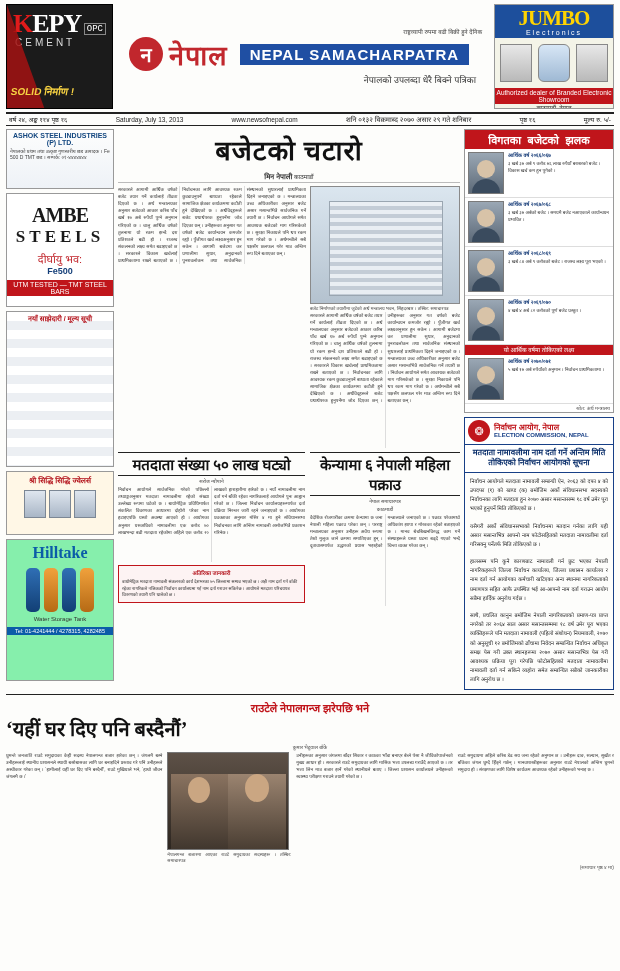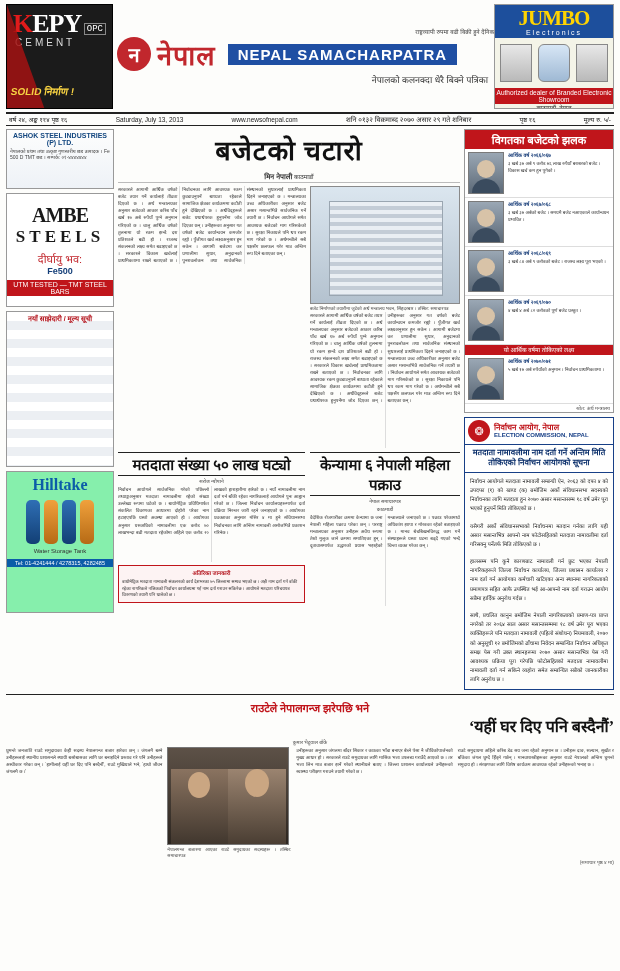--- a/index.html
+++ b/index.html
@@ -1,20 +1,20 @@
 <!DOCTYPE html>
 <html><head>
 <meta charset="utf-8">
 <style>
   html,body{margin:0;padding:0;background:#ffffff;}
   body{width:620px;height:971px;font-family:"Liberation Sans",sans-serif;color:#111;overflow:hidden;}
   .page{position:relative;width:620px;height:971px;background:#fdfdfb;box-sizing:border-box;padding:4px 6px;}
 
   
-  .masthead{display:flex;align-items:stretch;height:105px;gap:0;}
+  .masthead{display:flex;align-items:stretch;height:105px;gap:12px;}
   .ad-left{width:105px;background:#1b1b1b;color:#fff;position:relative;border:1px solid #000;overflow:hidden;}
   .ad-left .kepy{font-family:"Liberation Serif",serif;font-weight:bold;font-size:26px;color:#fff;letter-spacing:-1px;padding:6px 0 0 6px;line-height:1;}
   .ad-left .kepy .k{color:#e01b1b;}
   .ad-left .cement{font-size:10px;color:#ddd;padding-left:8px;letter-spacing:3px;}
   .ad-left .opc{position:absolute;right:6px;top:18px;font-size:9px;color:#fff;border:1px solid #888;padding:0 2px;font-family:Liberation Mono, monospace;}
   .ad-left .solid{position:absolute;bottom:10px;left:4px;font-size:10px;color:#f5d142;font-weight:bold;transform:skewX(-10deg);}
   .ad-left .redtri{position:absolute;left:0;top:0;width:0;height:0;border-top:105px solid transparent;border-left:38px solid #a31212;opacity:.85;}
 
   .title-block{flex:1;position:relative;display:flex;flex-direction:column;justify-content:center;padding-left:4px;}
   .title-top{display:flex;align-items:center;gap:6px;}
@@ -87,39 +87,39 @@
 
   .midrow{display:flex;gap:5px;}
   .mid-left{flex:1;}
   .mid-right{width:150px;}
 
   .boxnote{border:1px solid #c0151b;background:#fdf3f3;font-size:4.4px;line-height:1.5;padding:3px;color:#333;}
   .boxnote .t{color:#b3121b;font-weight:bold;font-size:5.5px;text-align:center;margin-bottom:2px;}
 
   
   .panel{border:1px solid #999;background:#fff;}
-  .panel-hd{background:#c0151b;color:#fff;font-size:11px;font-weight:bold;text-align:center;padding:2px;font-family:Liberation Sans, sans-serif;}
+  .panel-hd{background:#c0151b;color:#fff;font-size:11px;font-weight:bold;text-align:center;padding:2px;font-family:Liberation Mono, monospace;}
   .pitem{display:flex;gap:4px;padding:3px;border-bottom:1px solid #ddd;}
   .pface{width:34px;height:40px;background:linear-gradient(#9aa7b4,#5d6a78);border:1px solid #7a7a7a;flex:none;position:relative;overflow:hidden;}
   .pface:after{content:"";position:absolute;left:8px;top:7px;width:18px;height:18px;border-radius:50%;background:#d8c3a8;}
   .pface:before{content:"";position:absolute;left:3px;bottom:0;width:28px;height:14px;border-radius:14px 14px 0 0;background:#3a4b5e;}
   .ptxt{font-size:4.6px;line-height:1.5;color:#333;}
   .ptxt b{display:block;color:#1a3f7a;font-size:5.2px;margin-bottom:1px;}
 
   .ec-box{border:1px solid #173f86;margin-top:4px;}
   .ec-hd{display:flex;align-items:center;gap:4px;background:#fff;padding:2px 3px;border-bottom:1px solid #173f86;}
   .ec-emblem{width:22px;height:22px;border-radius:50%;background:#c0151b;color:#fff;font-size:11px;display:flex;align-items:center;justify-content:center;}
   .ec-t1{font-size:8px;font-weight:bold;color:#c0151b;line-height:1.1;}
   .ec-t2{font-size:6px;font-weight:bold;color:#173f86;}
   .ec-title{background:#fff;color:#0b2f6b;font-size:8px;font-weight:bold;text-align:center;line-height:1.3;padding:3px 4px;border-bottom:1px solid #173f86;}
   .ec-body{font-size:5.4px;line-height:1.7;color:#222;padding:4px 5px;text-align:justify;}
 
   
   .bot-hd-sm{font-family:"Liberation Serif",serif;font-size:11px;font-weight:bold;color:#c0151b;text-align:center;margin-top:5px;}
-  .bot-hd{font-family:"Liberation Serif",serif;font-size:16px;font-weight:bold;text-align:right;color:#111;margin-bottom:2px;}
+  .bot-hd{font-family:"Liberation Serif",serif;font-size:20px;font-weight:bold;text-align:left;color:#111;margin-bottom:2px;}
   .bot-row{display:flex;gap:5px;}
   .bot-c{flex:1;font-size:4.6px;line-height:1.55;text-align:justify;color:#333;}
   .bot-photo{width:120px;height:96px;background:linear-gradient(#5d5147,#2d2620);border:1px solid #777;position:relative;overflow:hidden;}
   .bot-photo .h1,.bot-photo .h2{position:absolute;bottom:0;width:48%;height:78%;background:linear-gradient(#8a7360,#41372e);}
   .bot-photo .h1{left:2%;}
   .bot-photo .h2{right:2%;background:linear-gradient(#9b8470,#4a3e33);}
   .bot-photo .f1,.bot-photo .f2{position:absolute;border-radius:50%;background:#caa682;}
   .bot-photo .f1{left:16%;top:26%;width:22px;height:26px;}
   .bot-photo .f2{right:16%;top:22%;width:24px;height:28px;}
   .sig{font-size:5px;color:#555;text-align:right;}
@@ -138,21 +138,21 @@
       <div class="solid">SOLID निर्माण !</div>
     </div>
 
     <div class="title-block">
       <div class="tiny-top">राष्ट्रव्यापी रुपमा बढी बिक्री हुने दैनिक</div>
       <div class="title-top">
         <div class="logo-badge">न</div>
         <div class="np-title">नेपाल</div>
         <div class="eng-band">NEPAL SAMACHARPATRA</div>
       </div>
-      <div class="np-sub">नेपालको कलनक्दा धेरै बिक्ने पत्रिका</div>
+      <div class="np-sub">नेपालको उपलब्दा धेरै बिक्ने पत्रिका</div>
     </div>
 
     <div class="ad-right">
       <div class="jumbo">JUMBO</div>
       <div class="jumbo-sub">Electronics</div>
       <div class="jumbo-body">
         <div class="jbox"></div>
         <div class="jbox round"></div>
         <div class="jbox"></div>
       </div>
@@ -181,20 +181,28 @@
       <div class="adbox ambe">
         <div class="nm">AMBE</div>
         <div class="nm2">STEELS</div>
         <div class="np">दीर्घायु भव:</div>
         <div class="fe">Fe500</div>
         <div class="tmt">UTM TESTED — TMT STEEL BARS</div>
       </div>
       <div class="adbox ad-grid">
         <div class="t">नयाँ साझेदारी / मूल्य सूची</div>
       </div>
+      <div class="adbox ad-jewel">
+        <div class="t">श्री सिद्धि सिद्धि ज्वेलर्स</div>
+        <div class="boxes">
+          <div class="bx"></div>
+          <div class="bx"></div>
+          <div class="bx"></div>
+        </div>
+      </div>
       <div class="adbox ad-hilltake">
         <div class="brand">Hilltake</div>
         <div class="tanks">
           <div class="tank"></div>
           <div class="tank o"></div>
           <div class="tank"></div>
           <div class="tank o"></div>
         </div>
         <div class="cap">Water Storage Tank</div>
         <div class="ph">Tel: 01-4241444 / 4278315, 4282485</div>

